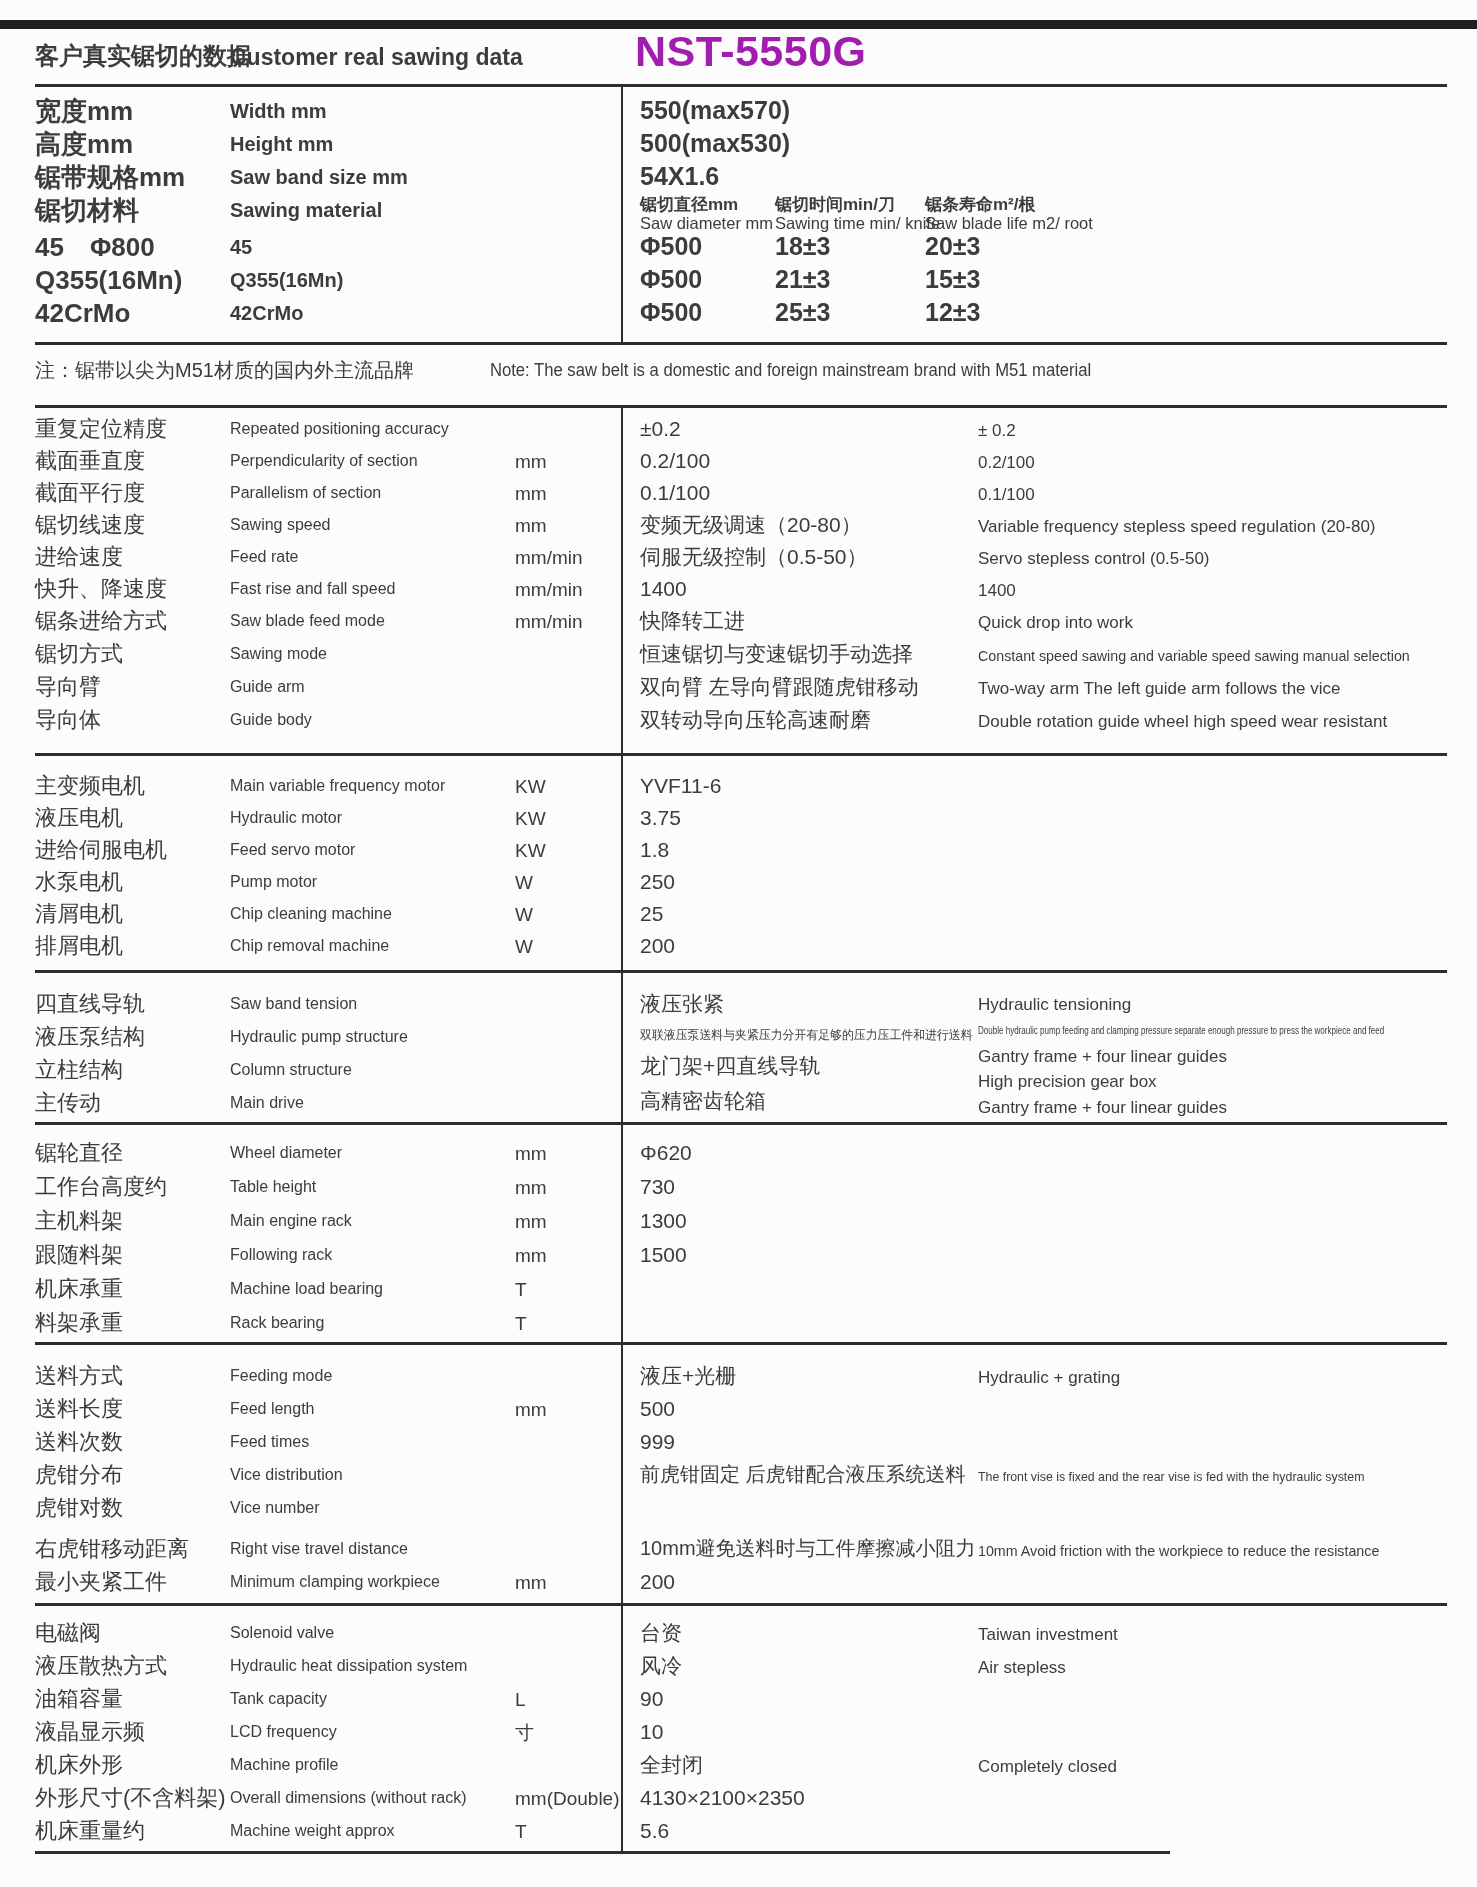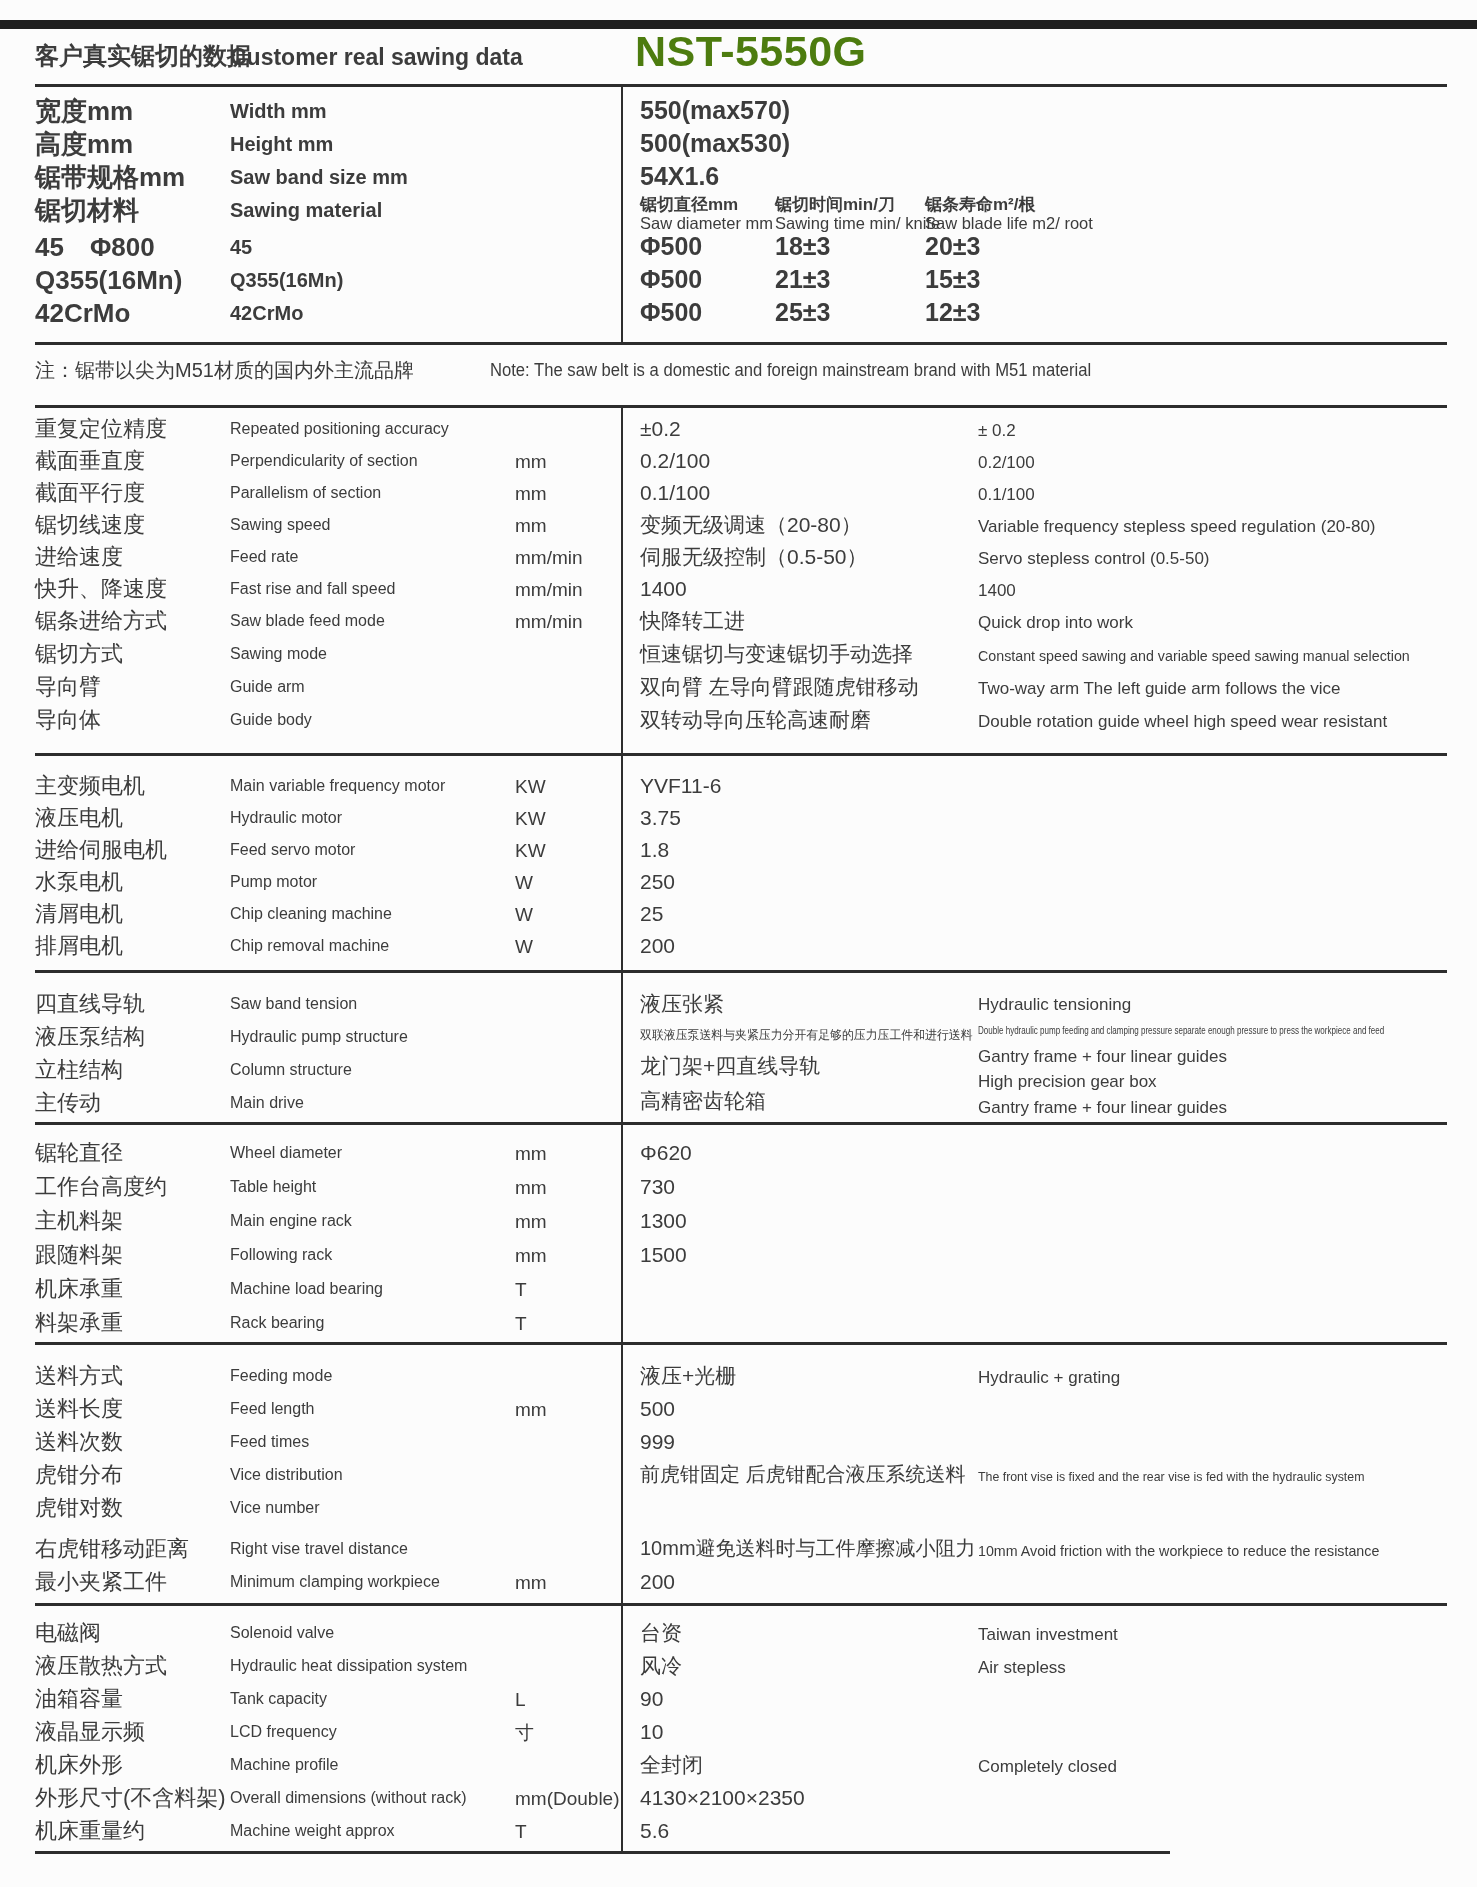--- a/index.html
+++ b/index.html
@@ -6,21 +6,21 @@
   .page{position:relative;width:1477px;height:1887px;margin:0 auto;background:#fcfcfc;
         font-family:"Liberation Sans",sans-serif;color:#3c3c3c;overflow:hidden;}
   .page div,.page span{box-sizing:border-box;}
   .ln{position:absolute;white-space:nowrap;line-height:1;}
   .rule{position:absolute;background:#2d2d2d;height:3px;}
   .vline{position:absolute;background:#2d2d2d;width:2px;}
   .topbar{position:absolute;background:#1f1f1f;}
   
   .t-cn{font-size:24px;font-weight:bold;}
   .t-en{font-size:23px;font-weight:bold;}
-  .model{font-size:43px;font-weight:bold;letter-spacing:.5px;color:#4d7c0f;}
+  .model{font-size:43px;font-weight:bold;letter-spacing:.5px;color:#a21caf;}
   .b-cn{font-size:26px;font-weight:bold;}
   .b-en{font-size:20px;font-weight:bold;}
   .b-v{font-size:25px;font-weight:bold;}
   .th-cn{font-size:17px;font-weight:bold;}
   .th-en{font-size:16.5px;}
   .note-cn{font-size:20px;}
   .note-en{font-size:17.5px;transform:scaleX(.95);transform-origin:left top;}
   
   .row{position:absolute;left:0;top:0;width:100%;height:0;}
   .row span{position:absolute;top:0;white-space:nowrap;line-height:1;}

